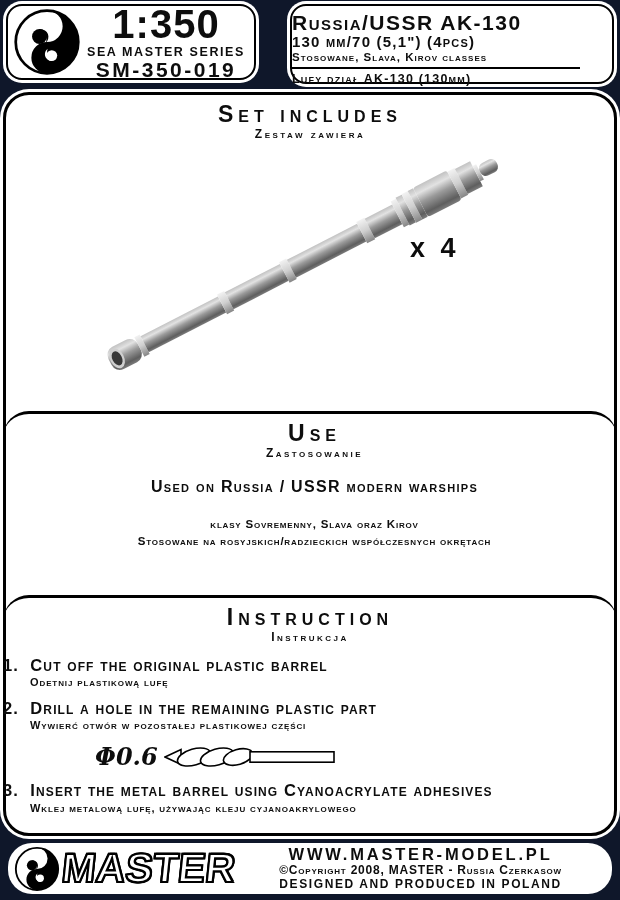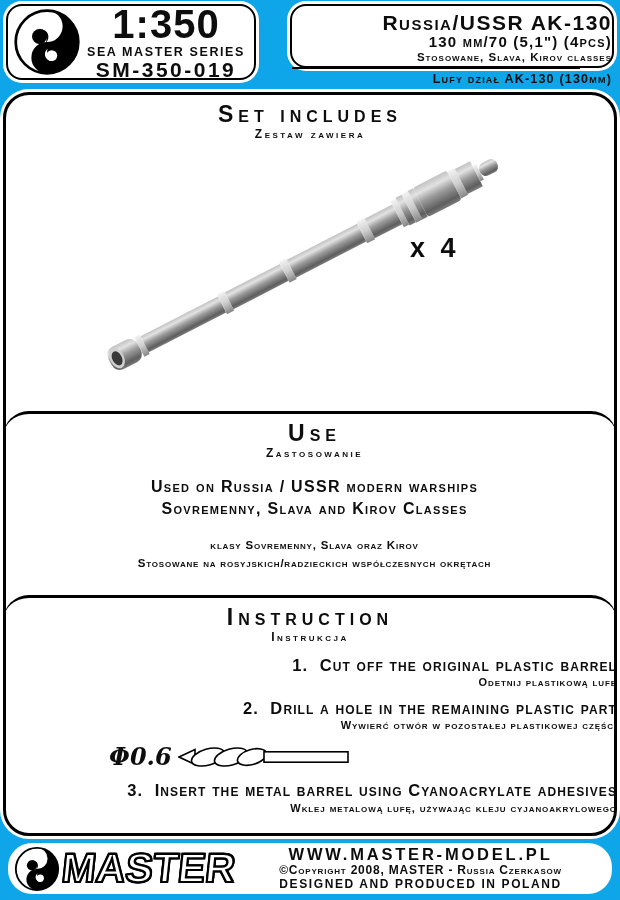--- a/index.html
+++ b/index.html
@@ -1,31 +1,31 @@
 <!DOCTYPE html>
 <html><head>
 <meta charset="utf-8">
 <style>
   html,body{margin:0;padding:0;background:#000;}
-  .page{position:relative;width:620px;height:900px;background:#0ea5e9;overflow:hidden;
+  .page{position:relative;width:620px;height:900px;background:#0f172a;overflow:hidden;
         font-family:"Liberation Sans",sans-serif;color:#0d0d0d;}
   *{box-sizing:border-box;}
   .panel{position:absolute;background:#fff;border:3px solid #000;box-shadow:0 0 0 3px #fff;}
 
   
   #hdrL{left:6px;top:4px;width:250px;height:76px;border-radius:16px;border-width:2.5px;
         display:flex;align-items:center;padding:1px 3px;}
   #hdrL .logo{width:68px;height:68px;flex:0 0 auto;margin-left:2px;}
   #hdrL .col{flex:1;text-align:center;line-height:1;}
   .scale{font-size:40px;font-weight:700;letter-spacing:1px;}
   .series{font-size:12.5px;font-weight:700;letter-spacing:1.6px;margin-top:2px;white-space:nowrap;}
   .sku{font-size:21px;font-weight:700;letter-spacing:2.5px;margin-top:1px;white-space:nowrap;}
 
-  #hdrR{left:290px;top:4px;width:324px;height:64px;border-radius:16px;border-width:2.5px;
-        text-align:right;padding-top:6px;}
+  #hdrR{left:290px;top:4px;width:324px;height:80px;border-radius:16px;border-width:2.5px;
+        text-align:left;padding-top:6px;}
   .sc{font-variant:small-caps;}
   .ptitle{font-size:21px;font-weight:700;letter-spacing:1.5px;line-height:1.05;}
   .pspec{font-size:15px;font-weight:700;letter-spacing:1.2px;line-height:1.1;}
   .pclass{font-size:11.5px;font-weight:700;letter-spacing:1px;line-height:1.2;}
   .hdiv{border:none;border-top:2px solid #000;width:90%;margin:3px auto 3px 0;}
   .ppl{font-size:12.5px;font-weight:700;letter-spacing:1.2px;}
 
   
   #main{left:3px;top:92px;width:614px;height:744px;border-radius:26px;}
   .sec{position:absolute;left:0;right:0;text-align:center;}
@@ -36,21 +36,21 @@
   .h2{font-size:12px;font-weight:700;letter-spacing:2.5px;margin-top:1px;}
   .useln{font-size:16px;font-weight:700;letter-spacing:1.3px;line-height:1.35;}
   .usepl{font-size:11.5px;font-weight:700;letter-spacing:0.8px;line-height:1.5;}
   .gap16{height:16px;} .gap18{height:18px;}
 
   
   #barrelSvg{position:absolute;left:0;top:0;width:608px;height:316px;}
   .qty{position:absolute;left:404px;top:138px;font-size:27px;font-weight:700;letter-spacing:4px;}
 
   
-  .steps{text-align:right;padding-left:14px;margin-top:12px;}
+  .steps{text-align:left;margin-top:12px;}
   .step-main{font-size:16.5px;font-weight:700;letter-spacing:1.1px;line-height:1.1;}
   .step-sub{font-size:11px;font-weight:700;letter-spacing:0.9px;margin:2px 0 11px 27px;}
   .drillrow{display:flex;align-items:center;gap:6px;margin:4px 0 10px 92px;}
   .phi{font-family:"DejaVu Serif",serif;font-style:italic;font-size:24px;font-weight:700;}
 
   
   #foot{left:8px;top:843px;width:604px;height:51px;background:#fff;border-radius:24px;
         position:absolute;display:flex;align-items:center;padding:2px 10px 2px 6px;}
   #foot .logo{width:46px;height:46px;flex:0 0 auto;}
   .wordmark{font-size:41px;font-weight:700;letter-spacing:0px;color:#fff;
@@ -136,21 +136,20 @@
         </g>
       </svg>
       <span class="qty">x 4</span>
     </div>
 
     <div class="sec" id="sec2">
       <div class="h1 sc">Use</div>
       <div class="h2 sc">Zastosowanie</div>
       <div class="gap16"></div>
       <div class="useln sc">Used on Russia / USSR modern warships</div>
-      <div class="useln sc">Sovremenny, Slava and Kirov Classes</div>
       <div class="gap18"></div>
       <div class="usepl sc">klasy Sovremenny, Slava oraz Kirov</div>
       <div class="usepl sc">Stosowane na rosyjskich/radzieckich współczesnych okrętach</div>
     </div>
 
     <div class="sec" id="sec3">
       <div class="h1 sc">Instruction</div>
       <div class="h2 sc">Instrukcja</div>
 
       <div class="steps">

